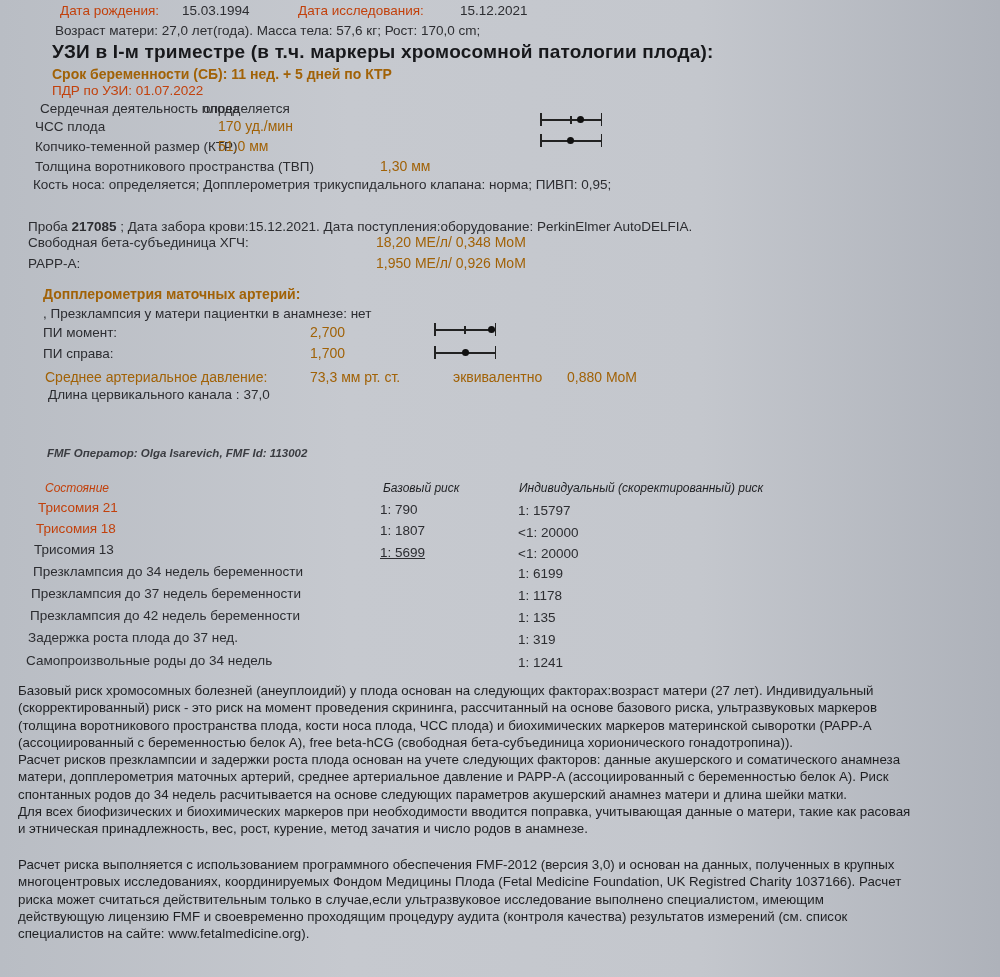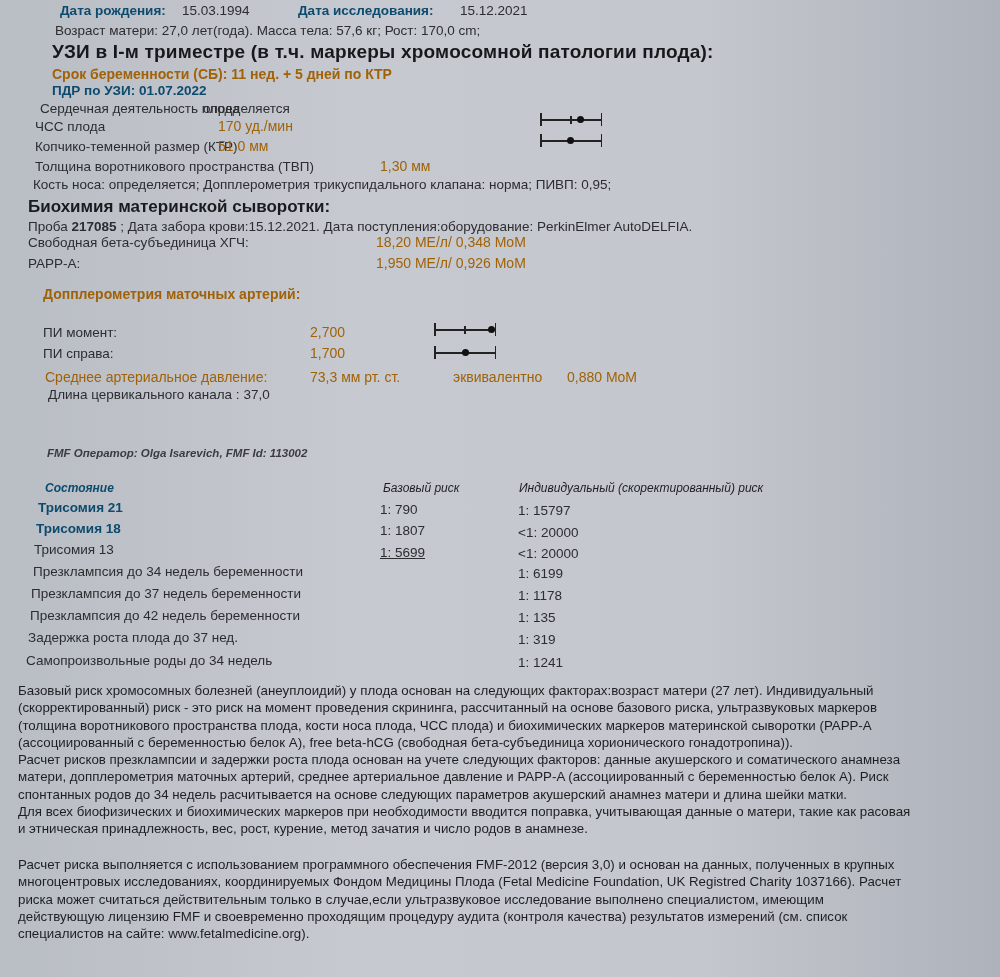--- a/index.html
+++ b/index.html
@@ -11,21 +11,21 @@
     position: relative;
   }
   .page { position: absolute; left: 0; top: 0; width: 1000px; height: 977px; }
   .abs { position: absolute; white-space: nowrap; }
   .sm { font-size: 13.5px; color: #2c2d31; }
   .md { font-size: 14px; color: #a16207; }
   .h1 { font-size: 19px; font-weight: bold; color: #17181b; letter-spacing: 0.2px; }
   .h2 { font-size: 17px; font-weight: bold; color: #1a1b1e; }
   .b { font-weight: bold; }
   .it { font-style: italic; }
-  .faded { color: #0c4a6e; font-weight: bold; }
+  .faded { color: #c2410c; }
   .scale { position: absolute; height: 14px; }
   .scale .line { position: absolute; top: 6px; height: 1.5px; background: #222; left: 0; right: 0; }
   .scale .tick { position: absolute; top: 0; width: 1.5px; height: 13px; background: #222; }
   .scale .mid { position: absolute; top: 3px; width: 1.5px; height: 8px; background: #222; }
   .scale .dot { position: absolute; top: 3px; width: 7px; height: 7px; border-radius: 50%; background: #111; }
   .para { position: absolute; left: 18px; width: 985px; font-size: 13.3px; line-height: 17.3px; color: #1e1f22; }
   .para p { margin: 0; white-space: nowrap; }
 </style>
 </head>
 <body>
@@ -62,30 +62,30 @@
       <div class="tick" style="left:0"></div>
       <div class="dot" style="left:27px"></div>
       <div class="tick" style="right:0"></div>
   </div>
 
   <div class="abs sm" style="left:35px; top:159px;">Толщина воротникового пространства (ТВП)</div>
   <div class="abs md" style="left:380px; top:158px;">1,30 мм</div>
 
   <div class="abs sm" style="left:33px; top:177px;">Кость носа: определяется;   Допплерометрия трикуспидального клапана: норма;   ПИВП: 0,95;</div>
 
-  <div class="abs h2" style="left:28px; top:197px;">Биохимия материнской сыворотки:</div>
   <div class="abs sm" style="left:28px; top:219px;">
     <span>Проба </span><span class="b">217085</span><span> ; Дата забора крови:15.12.2021. Дата поступления:оборудование: PerkinElmer AutoDELFIA.</span>
   </div>
   <div class="abs sm" style="left:28px; top:235px;">Свободная бета-субъединица ХГЧ:</div>
   <div class="abs md" style="left:376px; top:234px;">18,20 МЕ/л/  0,348 MoM</div>
   <div class="abs sm" style="left:28px; top:256px;">PAPP-A:</div>
   <div class="abs md" style="left:376px; top:255px;">1,950 МЕ/л/  0,926 MoM</div>
 
   <div class="abs md b" style="left:43px; top:286px;">Допплерометрия маточных артерий:</div>
+  <div class="abs sm" style="left:43px; top:306px;">, Презклампсия у матери пациентки в анамнезе:  нет</div>
   <div class="abs sm" style="left:43px; top:325px;">ПИ момент:</div>
   <div class="abs md" style="left:310px; top:324px;">2,700</div>
   <div class="scale" style="left:434px; top:323px; width:62px;">
     <div class="line"></div>
       <div class="tick" style="left:0"></div>
       <div class="mid" style="left:30px"></div>
       <div class="dot" style="left:54px"></div>
       <div class="tick" style="right:0"></div>
   </div>
   <div class="abs sm" style="left:43px; top:346px;">ПИ справа:</div>

